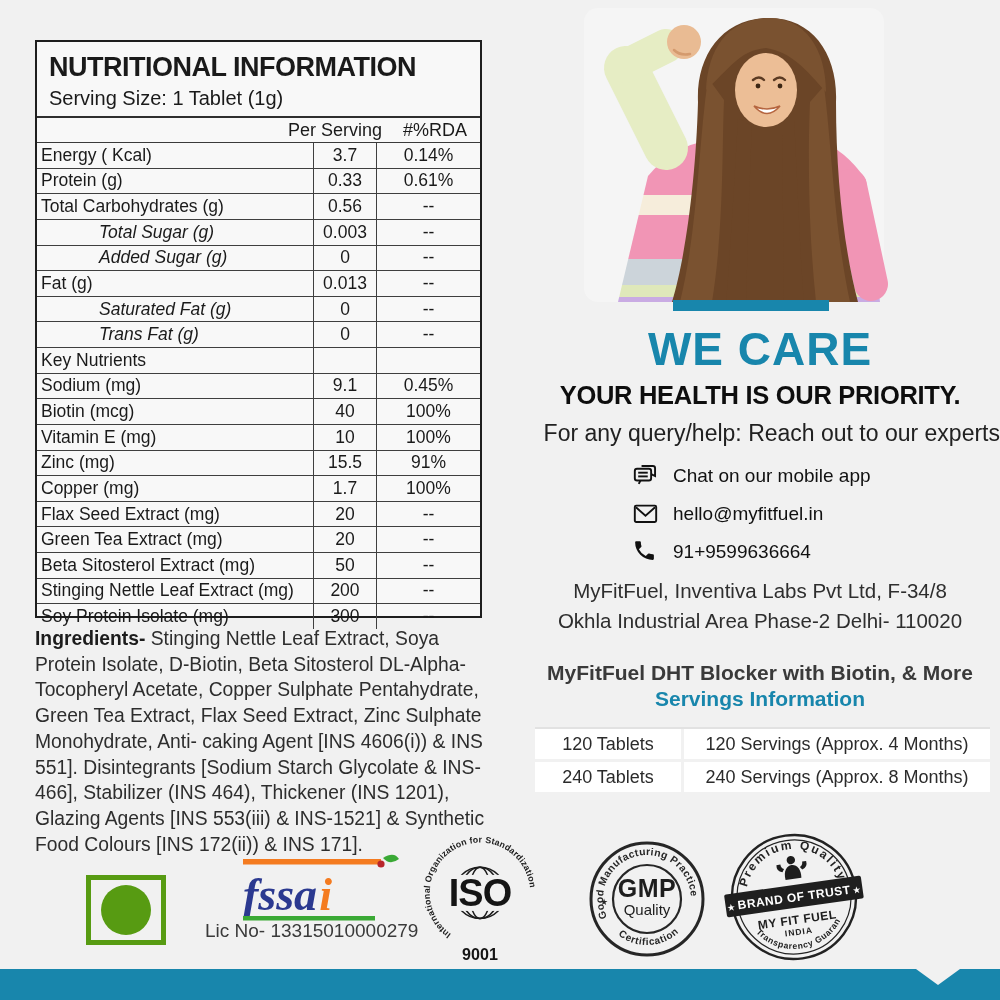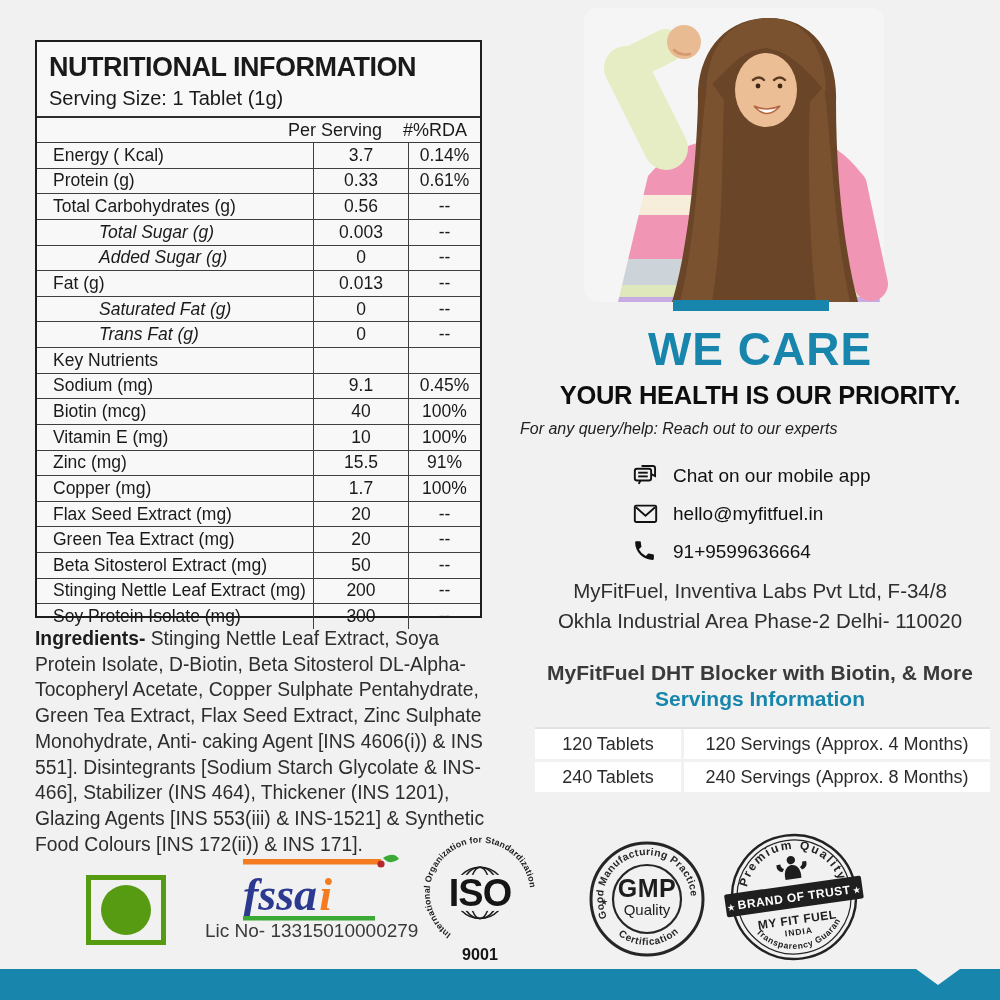--- a/index.html
+++ b/index.html
@@ -11,36 +11,36 @@
   #nt{left:35px;top:40px;width:447px;height:578px;border:2px solid #1e1e1e;background:#f8f8f8;box-sizing:border-box;}
   #nt-title{font-size:27px;font-weight:bold;letter-spacing:-.5px;padding:10px 24px 2px 12px;white-space:nowrap;}
   #nt-serving{font-size:20px;padding:2px 12px 6px 12px;white-space:nowrap;}
   #nt-header{height:27px;border-top:2px solid #2e2e2e;border-bottom:1.5px solid #3a3a3a;
              display:flex;align-items:center;justify-content:flex-end;font-size:18px;box-sizing:border-box;}
   #nt-header .ph1{width:118px;text-align:center;}
   #nt-header .ph2{width:82px;text-align:center;margin-right:4px;}
   #nt-rows{display:flex;flex-direction:column;height:486px;}
   .nt-row{flex:1;display:flex;align-items:center;font-size:17.5px;border-bottom:1.5px solid #3f3f3f;box-sizing:border-box;}
   .nt-row:last-child{border-bottom:none;}
-  .nt-row .c1{width:276px;padding-left:16px;box-sizing:border-box;white-space:nowrap;}
+  .nt-row .c1{width:276px;padding-left:4px;box-sizing:border-box;white-space:nowrap;}
   .nt-row.indent .c1{padding-left:62px;font-style:italic;}
-  .nt-row .c2{width:96px;text-align:center;border-left:1.5px solid #3f3f3f;border-right:1.5px solid #3f3f3f;
+  .nt-row .c2{width:64px;text-align:center;border-left:1.5px solid #3f3f3f;border-right:1.5px solid #3f3f3f;
               align-self:stretch;display:flex;align-items:center;justify-content:center;box-sizing:border-box;}
   .nt-row .c3{flex:1;text-align:center;}
 
   
   #ingredients{left:35px;top:626px;width:453px;font-size:19.3px;line-height:25.7px;color:#2d2d2d;text-align:left;}
   #ingredients b{color:#1c1c1c;}
 
   
   #photo{left:578px;top:8px;width:312px;height:294px;}
   #photo-underline{left:673px;top:300px;width:156px;height:11px;}
   #we-care{left:520px;top:322px;width:480px;text-align:center;font-size:46px;font-weight:bold;letter-spacing:1px;white-space:nowrap;}
   #priority{left:520px;top:381px;width:480px;text-align:center;font-size:25.5px;font-weight:bold;color:#0e0e0e;letter-spacing:-.3px;white-space:nowrap;}
-  #query{left:520px;top:420px;width:480px;text-align:left;font-size:16px;color:#212121;white-space:nowrap;font-style:italic;}
+  #query{left:520px;top:420px;width:480px;text-align:right;font-size:23px;color:#212121;white-space:nowrap;}
 
   #contacts{left:632px;top:462px;width:330px;display:flex;flex-direction:column;gap:11px;}
   .contact-row{display:flex;align-items:center;height:27px;}
   .contact-row .cicon{width:27px;height:27px;margin-right:14px;flex:none;}
   .contact-row .clabel{font-size:19px;font-weight:500;color:#111;white-space:nowrap;}
 
   #address{left:510px;top:576px;width:500px;text-align:center;font-size:20.5px;color:#2e2e2e;line-height:30px;white-space:nowrap;}
 
   #product-name{left:510px;top:661px;width:500px;text-align:center;font-size:21px;font-weight:bold;color:#3a3a3a;white-space:nowrap;}
   #servings-heading{left:510px;top:687px;width:500px;text-align:center;font-size:21px;font-weight:bold;white-space:nowrap;}

